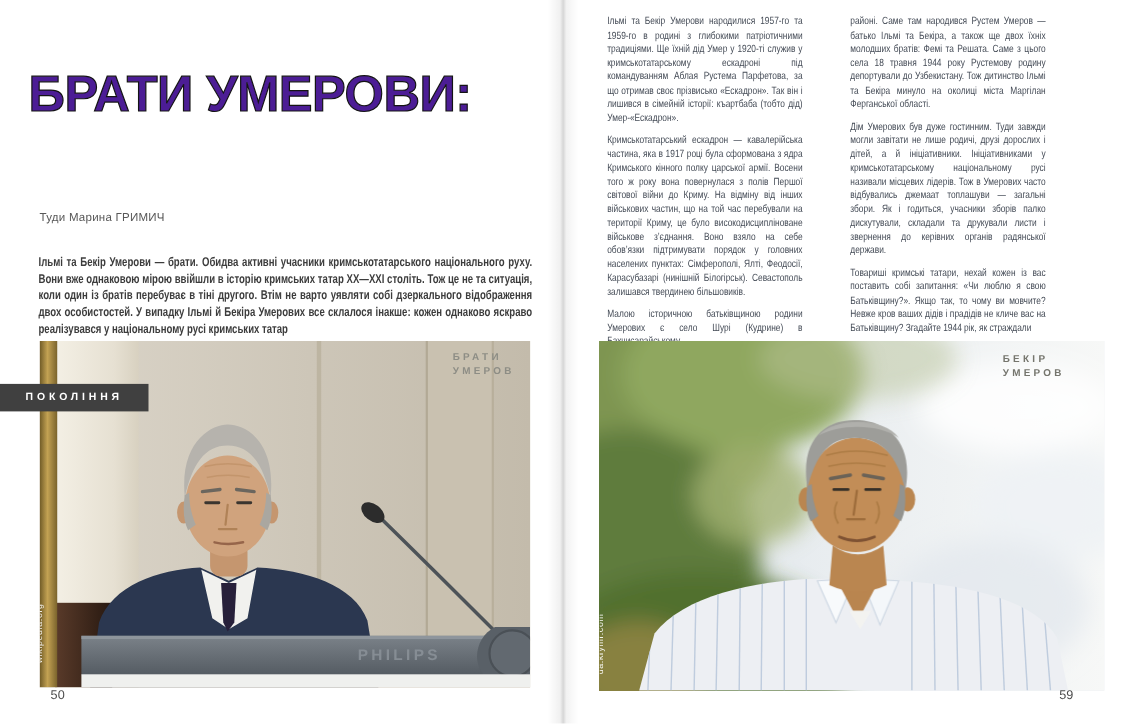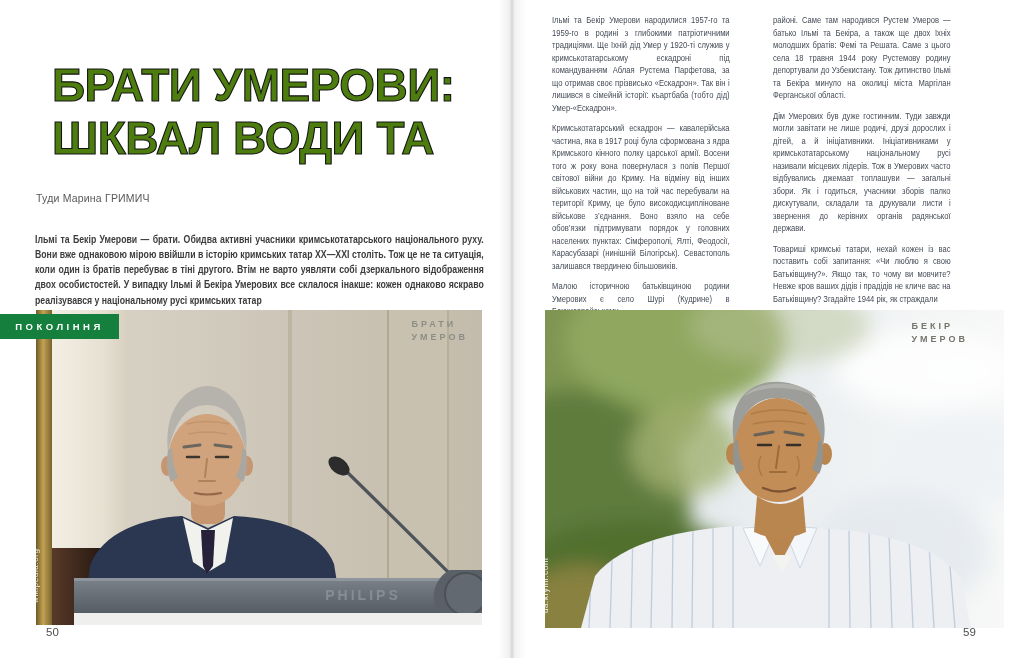--- a/index.html
+++ b/index.html
@@ -2,34 +2,34 @@
 <html lang="uk"><head>
 <meta charset="utf-8">
 <style>
   html,body{margin:0;padding:0;background:#ffffff;}
   .spread{
     position:relative;width:1024px;height:658px;overflow:hidden;background:#ffffff;
     font-family:"Liberation Sans",sans-serif;
   }
   
   .title{
-    position:absolute;left:52px;top:28px;width:460px;
-    font-size:46px;line-height:53px;font-weight:bold;color:#4d7c0f;
+    position:absolute;left:26px;top:28px;width:460px;
+    font-size:46px;line-height:53px;font-weight:bold;color:#4c1d95;
     letter-spacing:-0.5px;-webkit-text-stroke:1.1px #141414;
   }
   .title span{display:block;}
   .byline{position:absolute;left:36px;top:192px;font-size:10.5px;color:#585858;letter-spacing:0.2px;}
   .intro{
     position:absolute;left:35px;top:220px;width:592px;
     transform:scaleX(0.758);transform-origin:0 0;
     font-size:11.5px;font-weight:bold;line-height:15.3px;color:#3c3c3c;text-align:justify;
   }
   .tag{
-    position:absolute;left:0;top:314px;width:119px;height:25px;z-index:5;
-    background:#15803d;color:#ffffff;font-size:9.5px;font-weight:bold;letter-spacing:3.5px;
+    position:absolute;left:0;top:349px;width:135px;height:25px;z-index:5;
+    background:#404040;color:#ffffff;font-size:9.5px;font-weight:bold;letter-spacing:3.5px;
     display:flex;align-items:center;justify-content:center;
   }
   
   .col{
     position:absolute;top:14px;width:222px;
     transform:scaleX(0.8);transform-origin:0 0;
     font-size:9.5px;line-height:12.5px;color:#444b56;text-align:justify;
   }
   .col p{margin:0 0 8px 0;}
   .col1{left:552px;}
@@ -63,21 +63,20 @@
 </style>
 </head>
 <body>
 
 <div class="spread">
 
   <div>
 
     <h1 class="title">
       <span>БРАТИ УМЕРОВИ:</span>
-      <span>ШКВАЛ ВОДИ ТА</span>
     </h1>
 
     <div class="byline">Туди Марина ГРИМИЧ</div>
 
     <p class="intro">Ільмі та Бекір Умерови — брати. Обидва активні учасники кримськотатарського національного руху. Вони вже однаковою мірою ввійшли в історію кримських татар ХХ—ХХІ століть. Тож це не та ситуація, коли один із братів перебуває в тіні другого. Втім не варто уявляти собі дзеркального відображення двох особистостей. У випадку Ільмі й Бекіра Умерових все склалося інакше: кожен однаково яскраво реалізувався у національному русі кримських татар</p>
 
     <div class="photo photo-left">
       <svg viewBox="0 0 446 315" preserveAspectRatio="none" aria-hidden="true">
         <defs>
           <linearGradient id="lg-wall" x1="0" y1="0" x2="1" y2="0">

